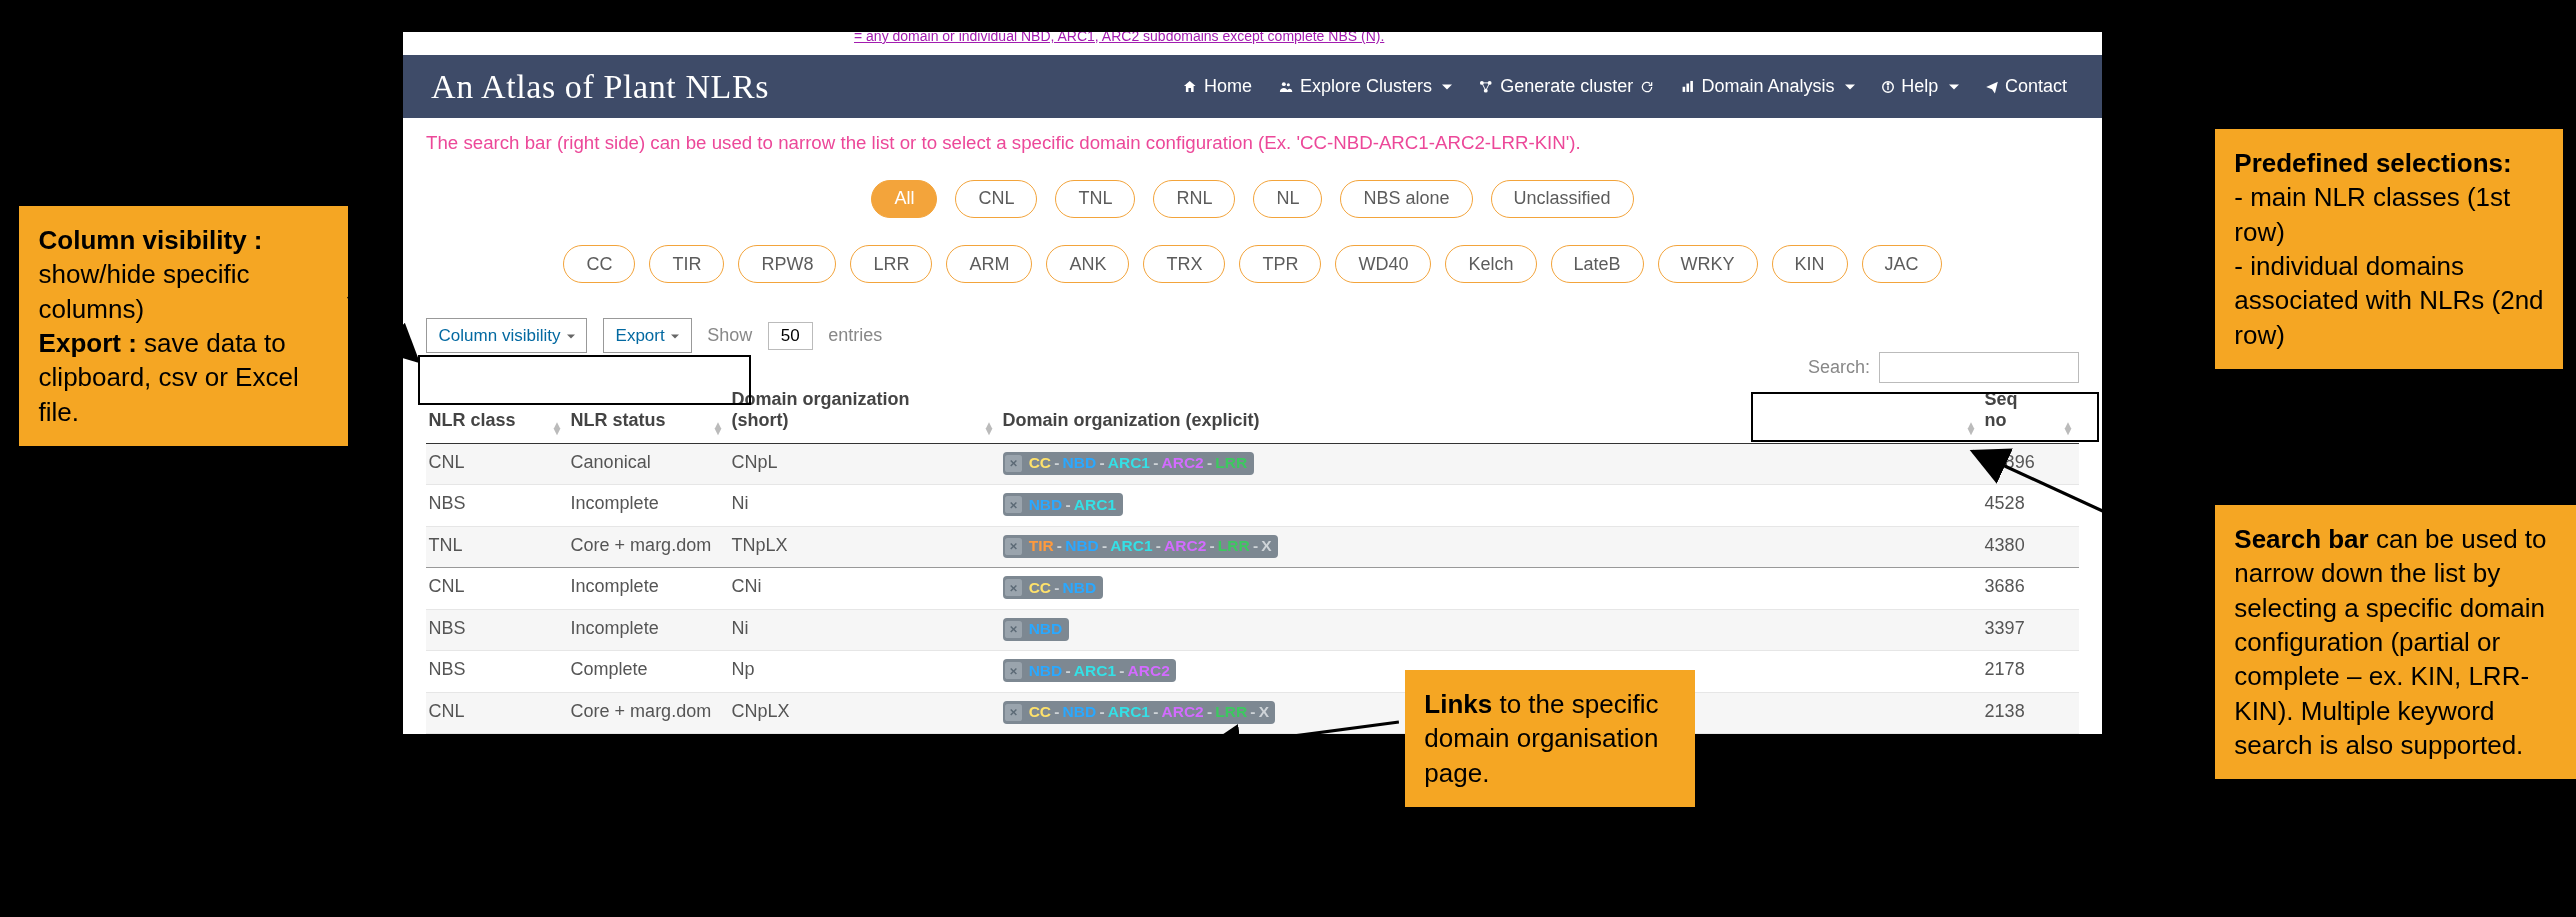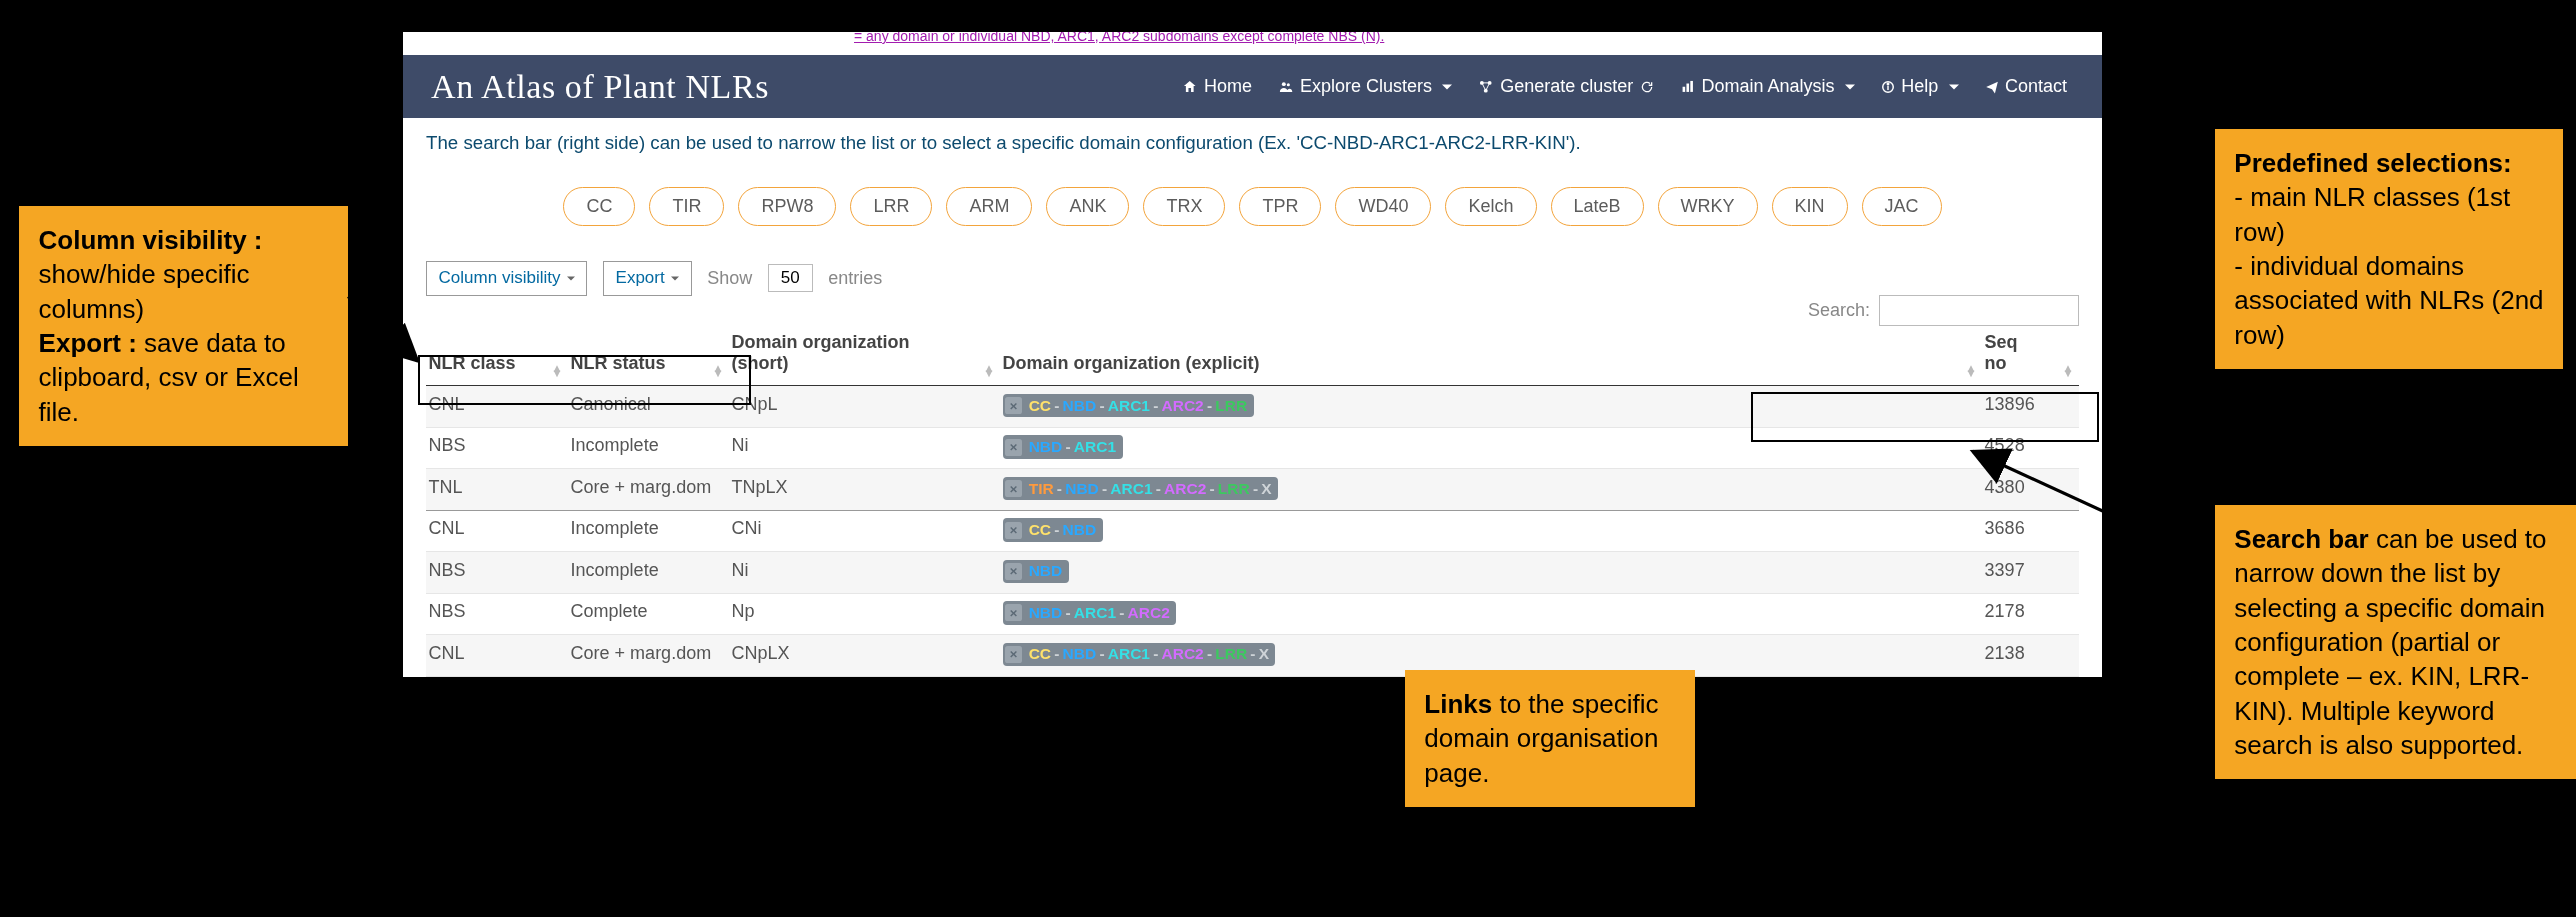--- a/index.html
+++ b/index.html
@@ -64,21 +64,21 @@
     content: "";
     display: inline-block;
     margin-left: 3.9px;
     border: 5.2px solid transparent;
     border-top-color: #fff;
     transform: translateY(2.6px);
   }
 
   
   .intro {
-    color: #0c4a6e;
+    color: #ec4899;
     font-size: 18.7px;
     padding: 14px 23px 6.4px 23px;
   }
 
   .pill-row {
     display: flex;
     justify-content: center;
     gap: 18px;
     margin: 19.3px 0 6.4px 0;
     flex-wrap: wrap;
@@ -328,20 +328,29 @@
         <svg width="14" height="14" viewBox="0 0 24 24" fill="#fff">
             <path d="M2 12l20-9-5 20-5-7z"></path>
           </svg>
       </span>
       <span>Contact</span>
     </div>
   </div>
 
   <div class="intro">The search bar (right side) can be used to narrow the list or to select a specific domain configuration (Ex. 'CC-NBD-ARC1-ARC2-LRR-KIN').</div>
 
+  <div class="pill-row" id="pill-row-1">
+      <button class="pill active">All</button>
+      <button class="pill">CNL</button>
+      <button class="pill">TNL</button>
+      <button class="pill">RNL</button>
+      <button class="pill">NL</button>
+      <button class="pill">NBS alone</button>
+      <button class="pill">Unclassified</button>
+    </div>
   <div class="pill-row second" id="pill-row-2">
       <button class="pill">CC</button>
       <button class="pill">TIR</button>
       <button class="pill">RPW8</button>
       <button class="pill">LRR</button>
       <button class="pill">ARM</button>
       <button class="pill">ANK</button>
       <button class="pill">TRX</button>
       <button class="pill">TPR</button>
       <button class="pill">WD40</button>

